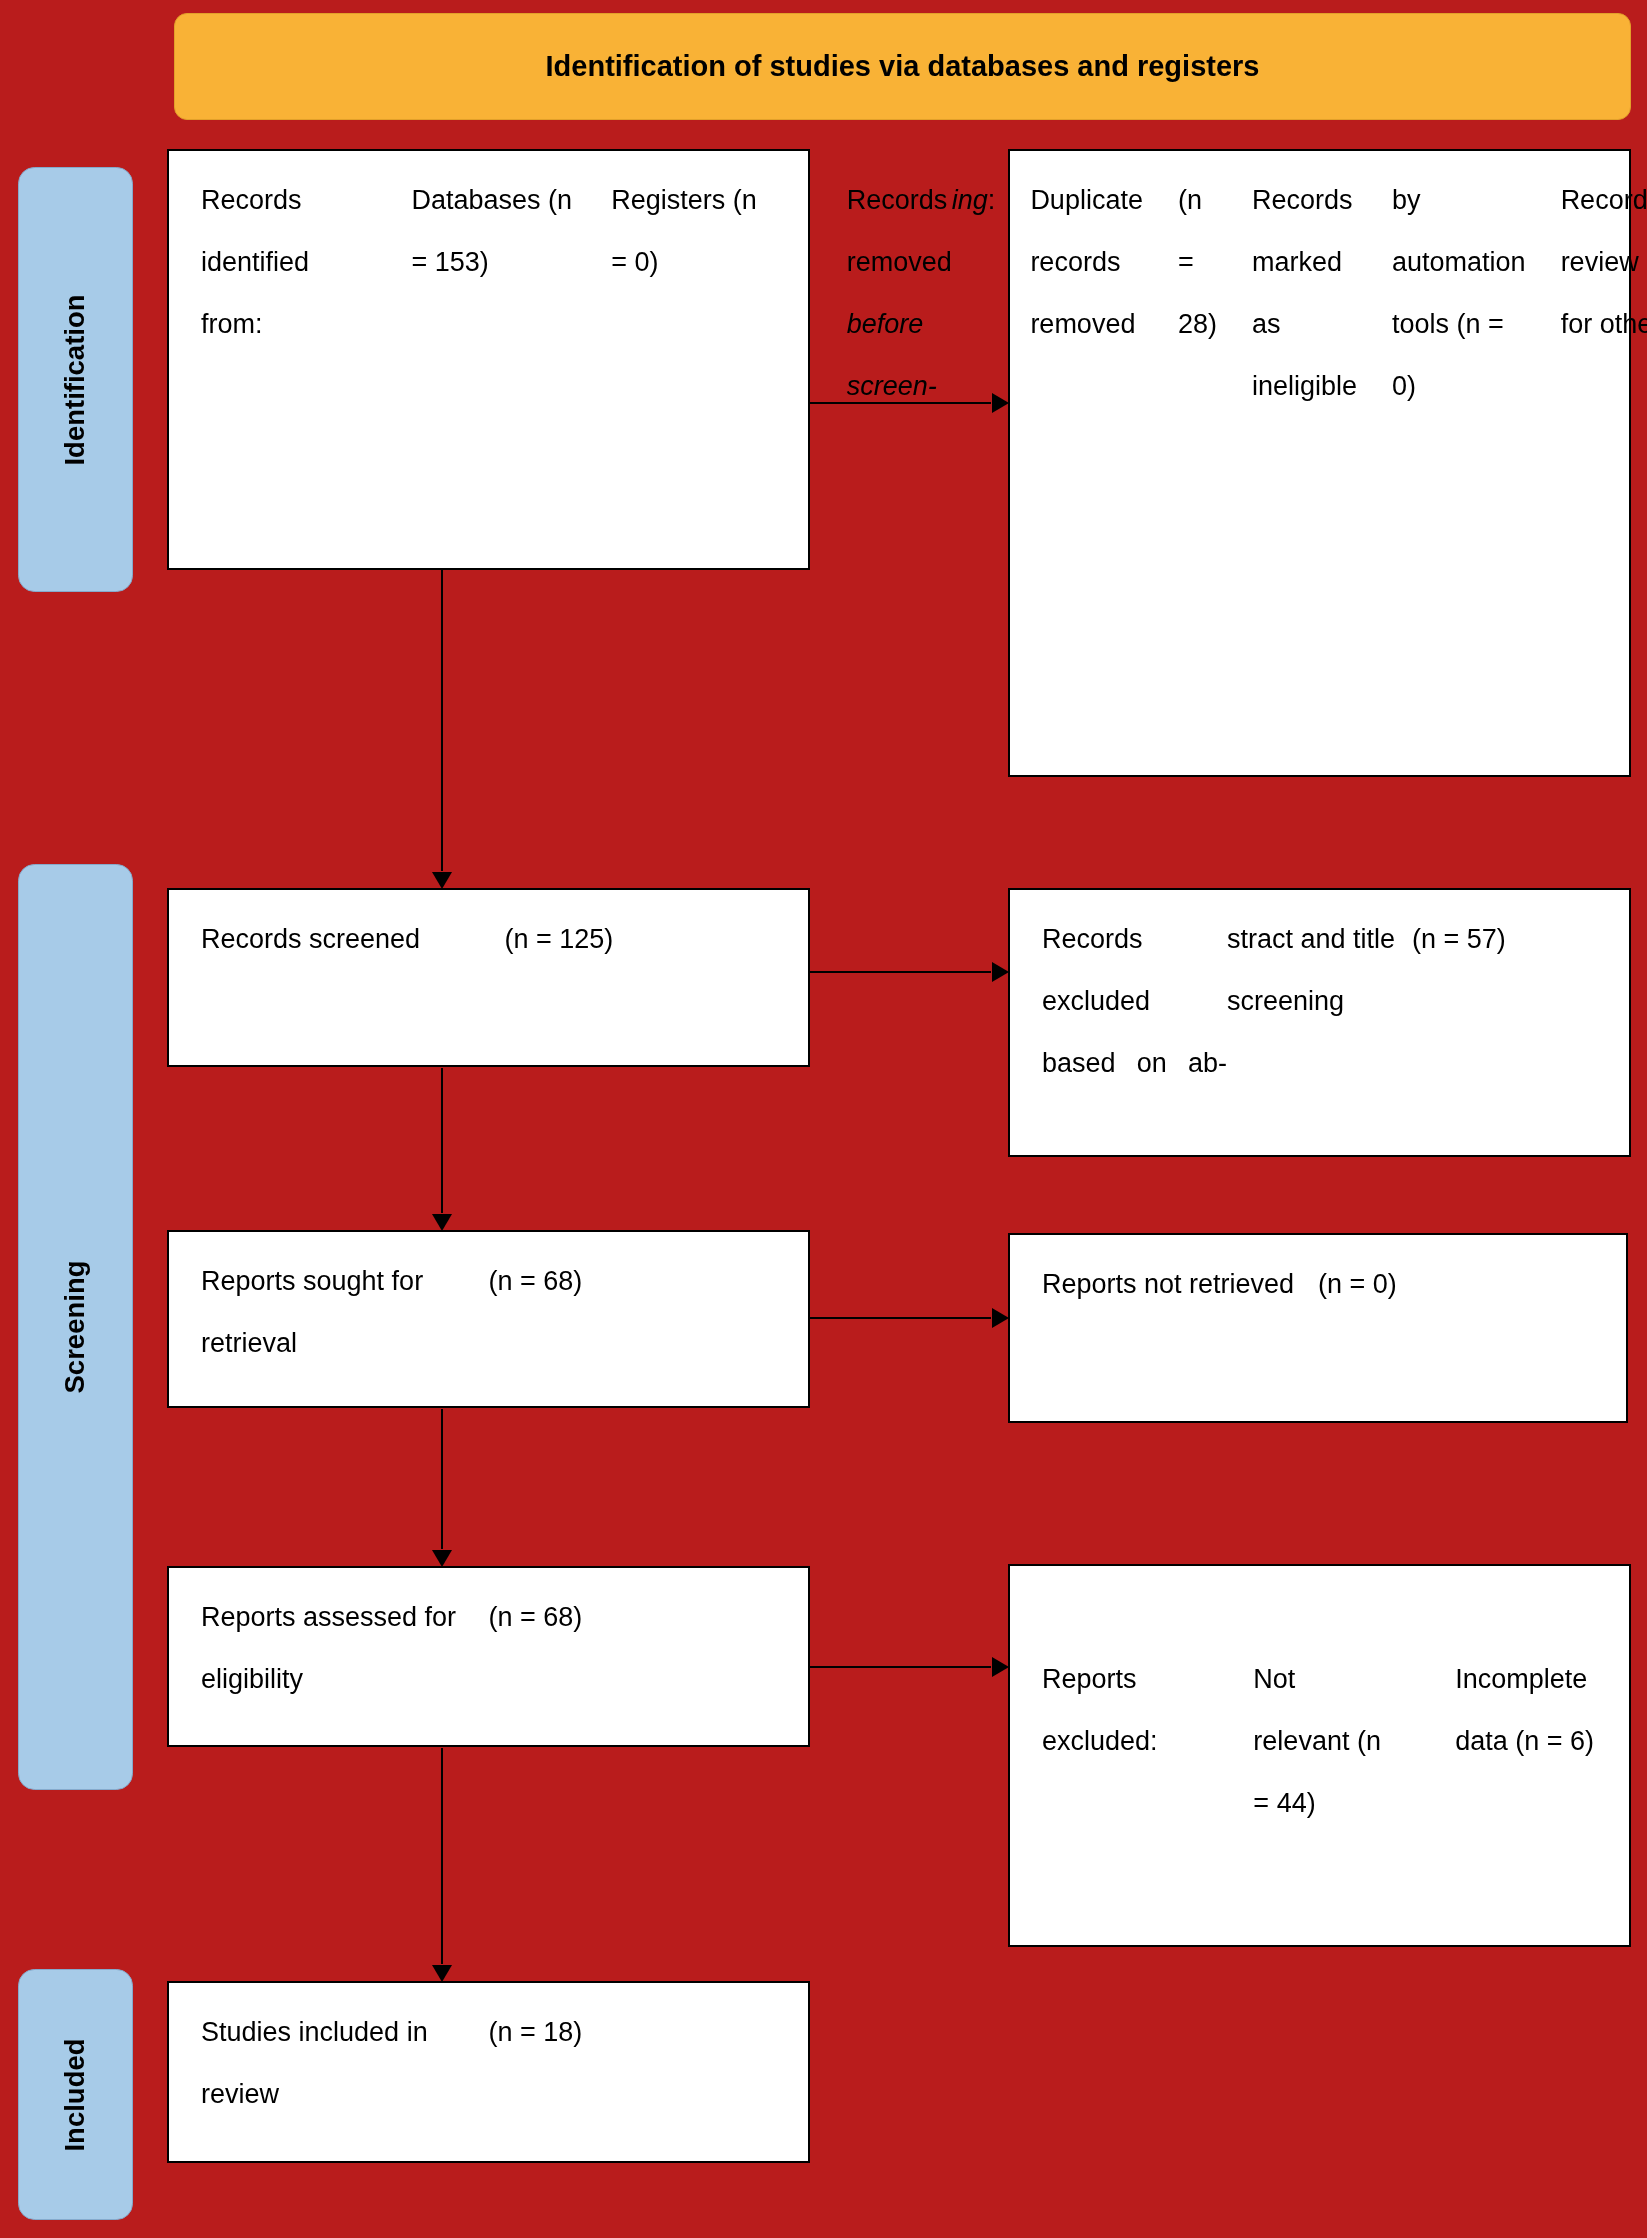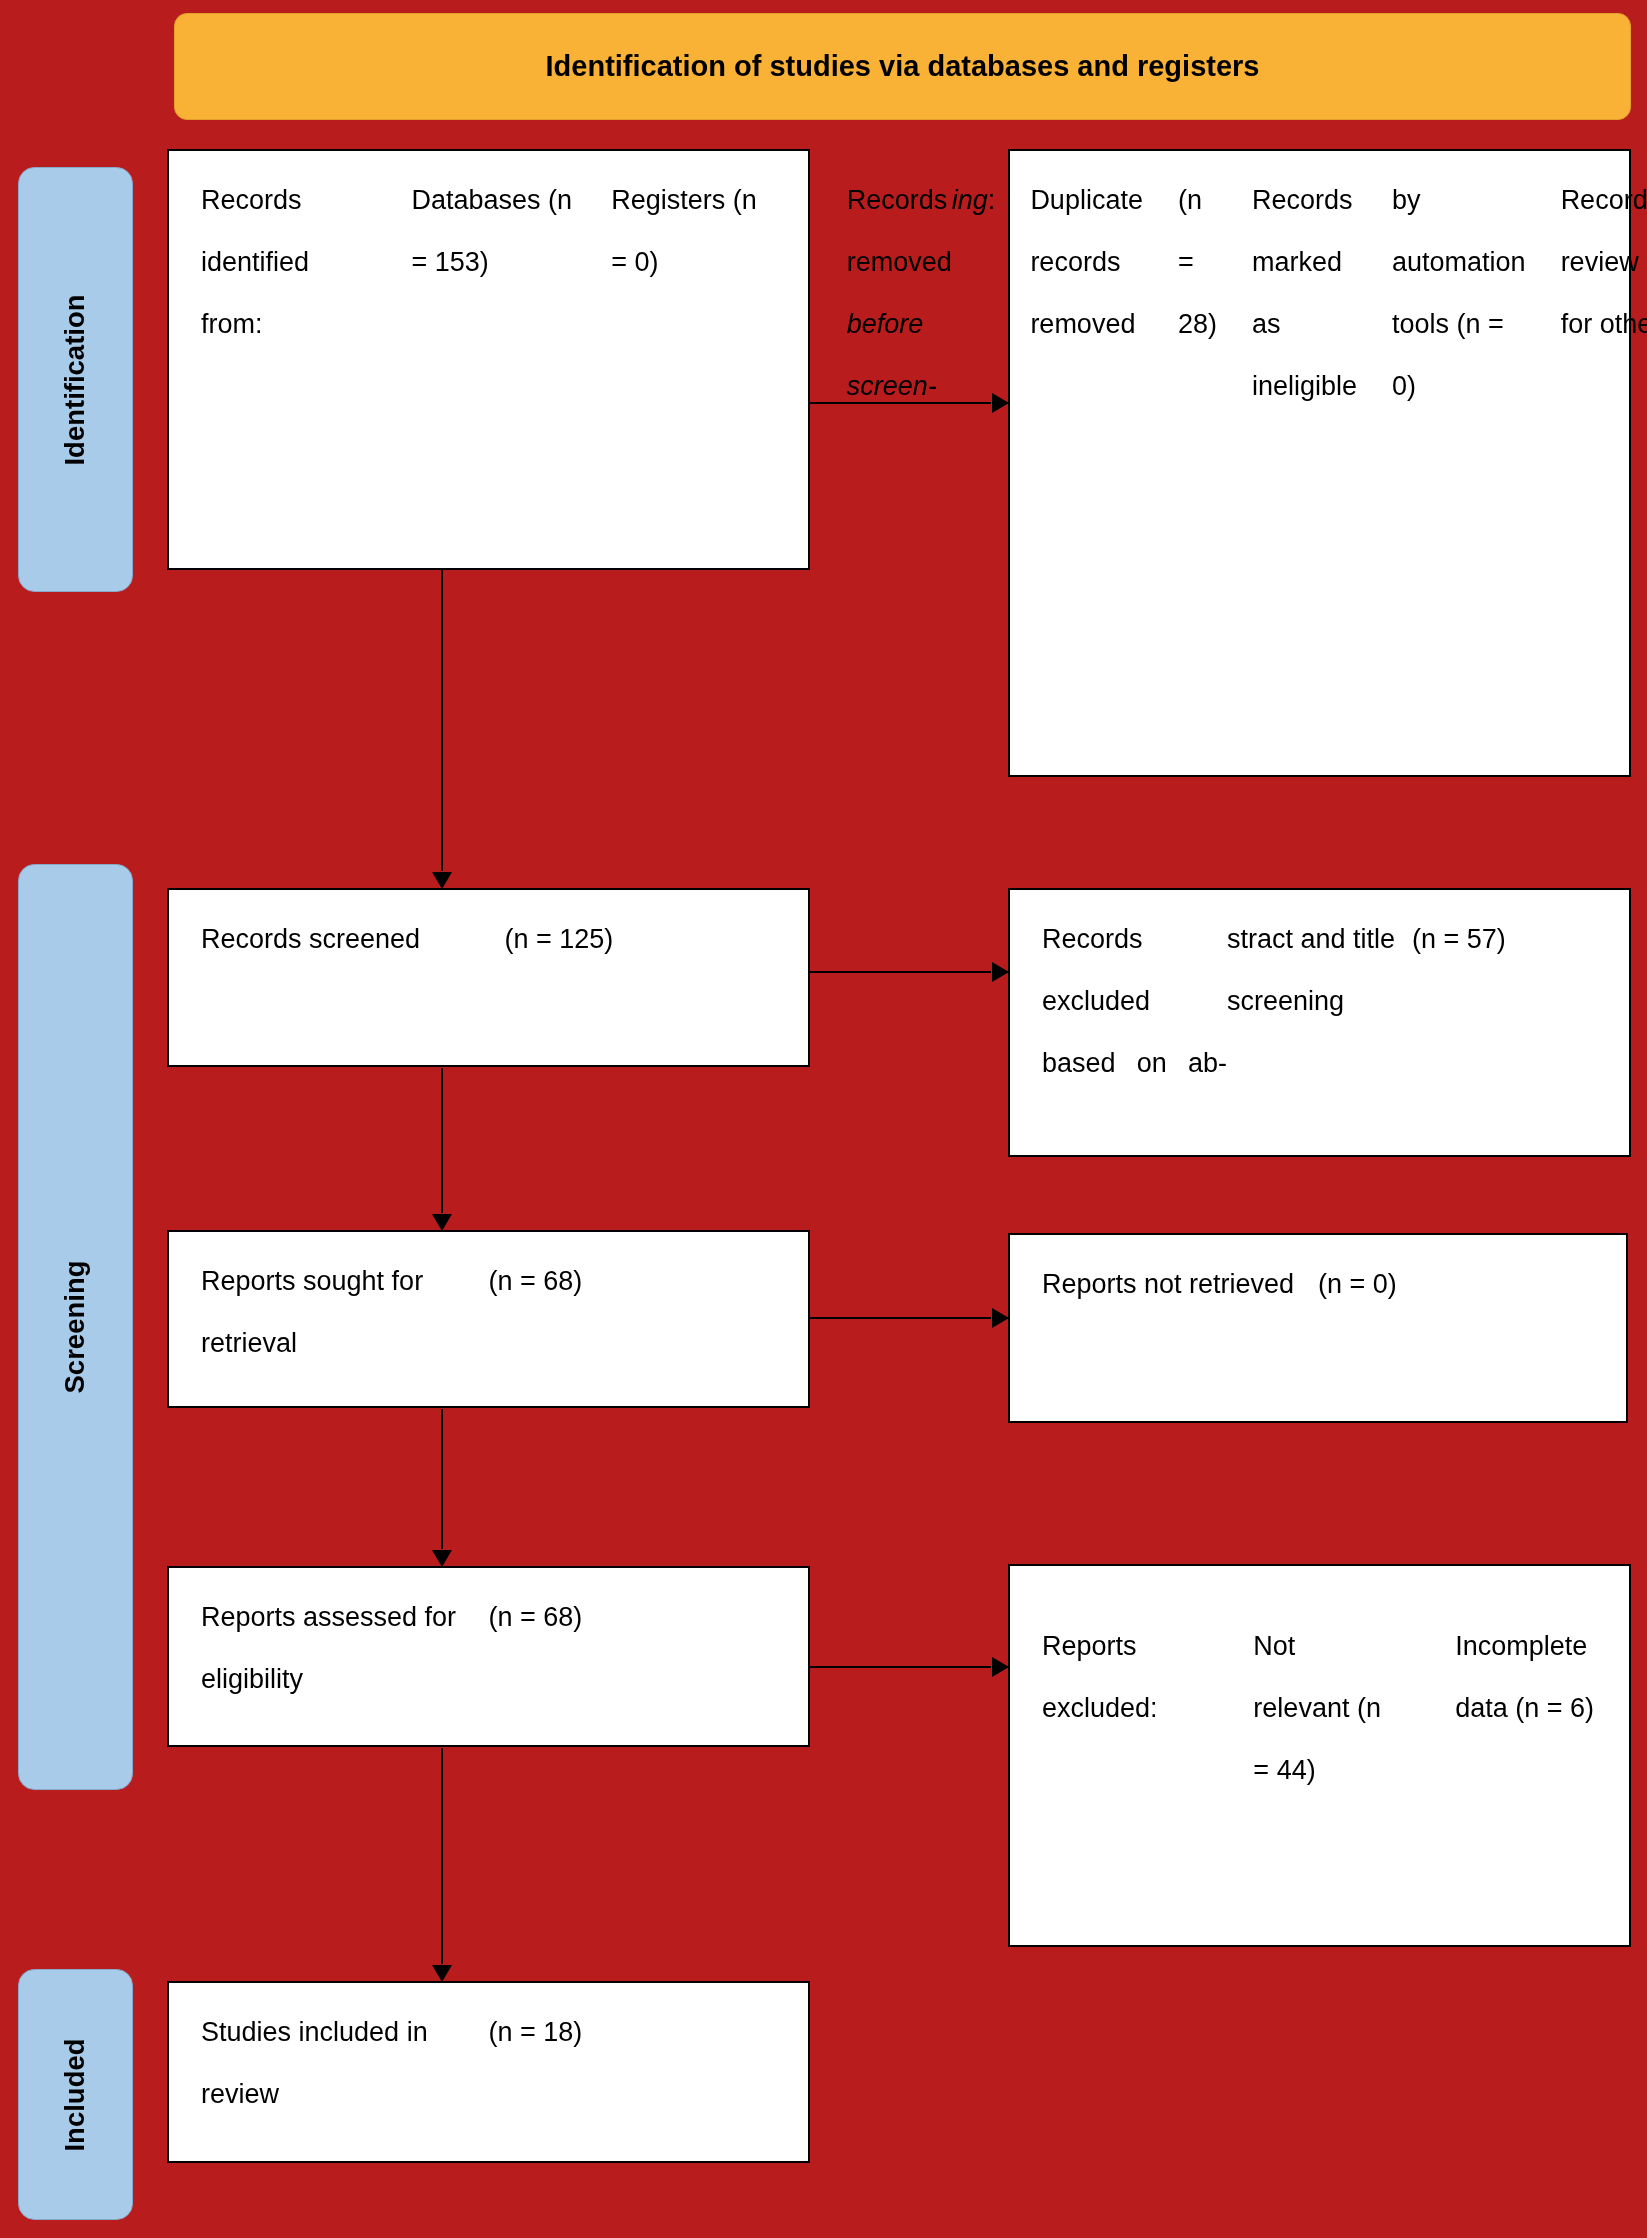--- a/index.html
+++ b/index.html
@@ -45,21 +45,21 @@
   
   .box {
     position: absolute;
     background: #ffffff;
     border: 2.3px solid var(--box-border, #000000);
     display: flex; flex-direction: row; justify-content: center;
     padding: 17.5px 32px;
     font-size: 27px;
     line-height: 2.3;
   }
-  .box.top-align { justify-content: flex-start; padding-top: 49px; gap: 25px; }
+  .box.top-align { justify-content: flex-start; padding-top: 82px; gap: 25px; }
   .line { display: block; width: 100%; }
   .indent { padding-left: 35px; }
   .j { text-align: justify; text-align-last: justify; }
   .it { font-style: italic; }
 
   
   .arr-v { position: absolute; width: 2.3px; background: var(--arrow, #000); }
   .arr-v::after {
     content: ""; position: absolute; left: 50%; bottom: -17.5px;
     transform: translateX(-50%);

